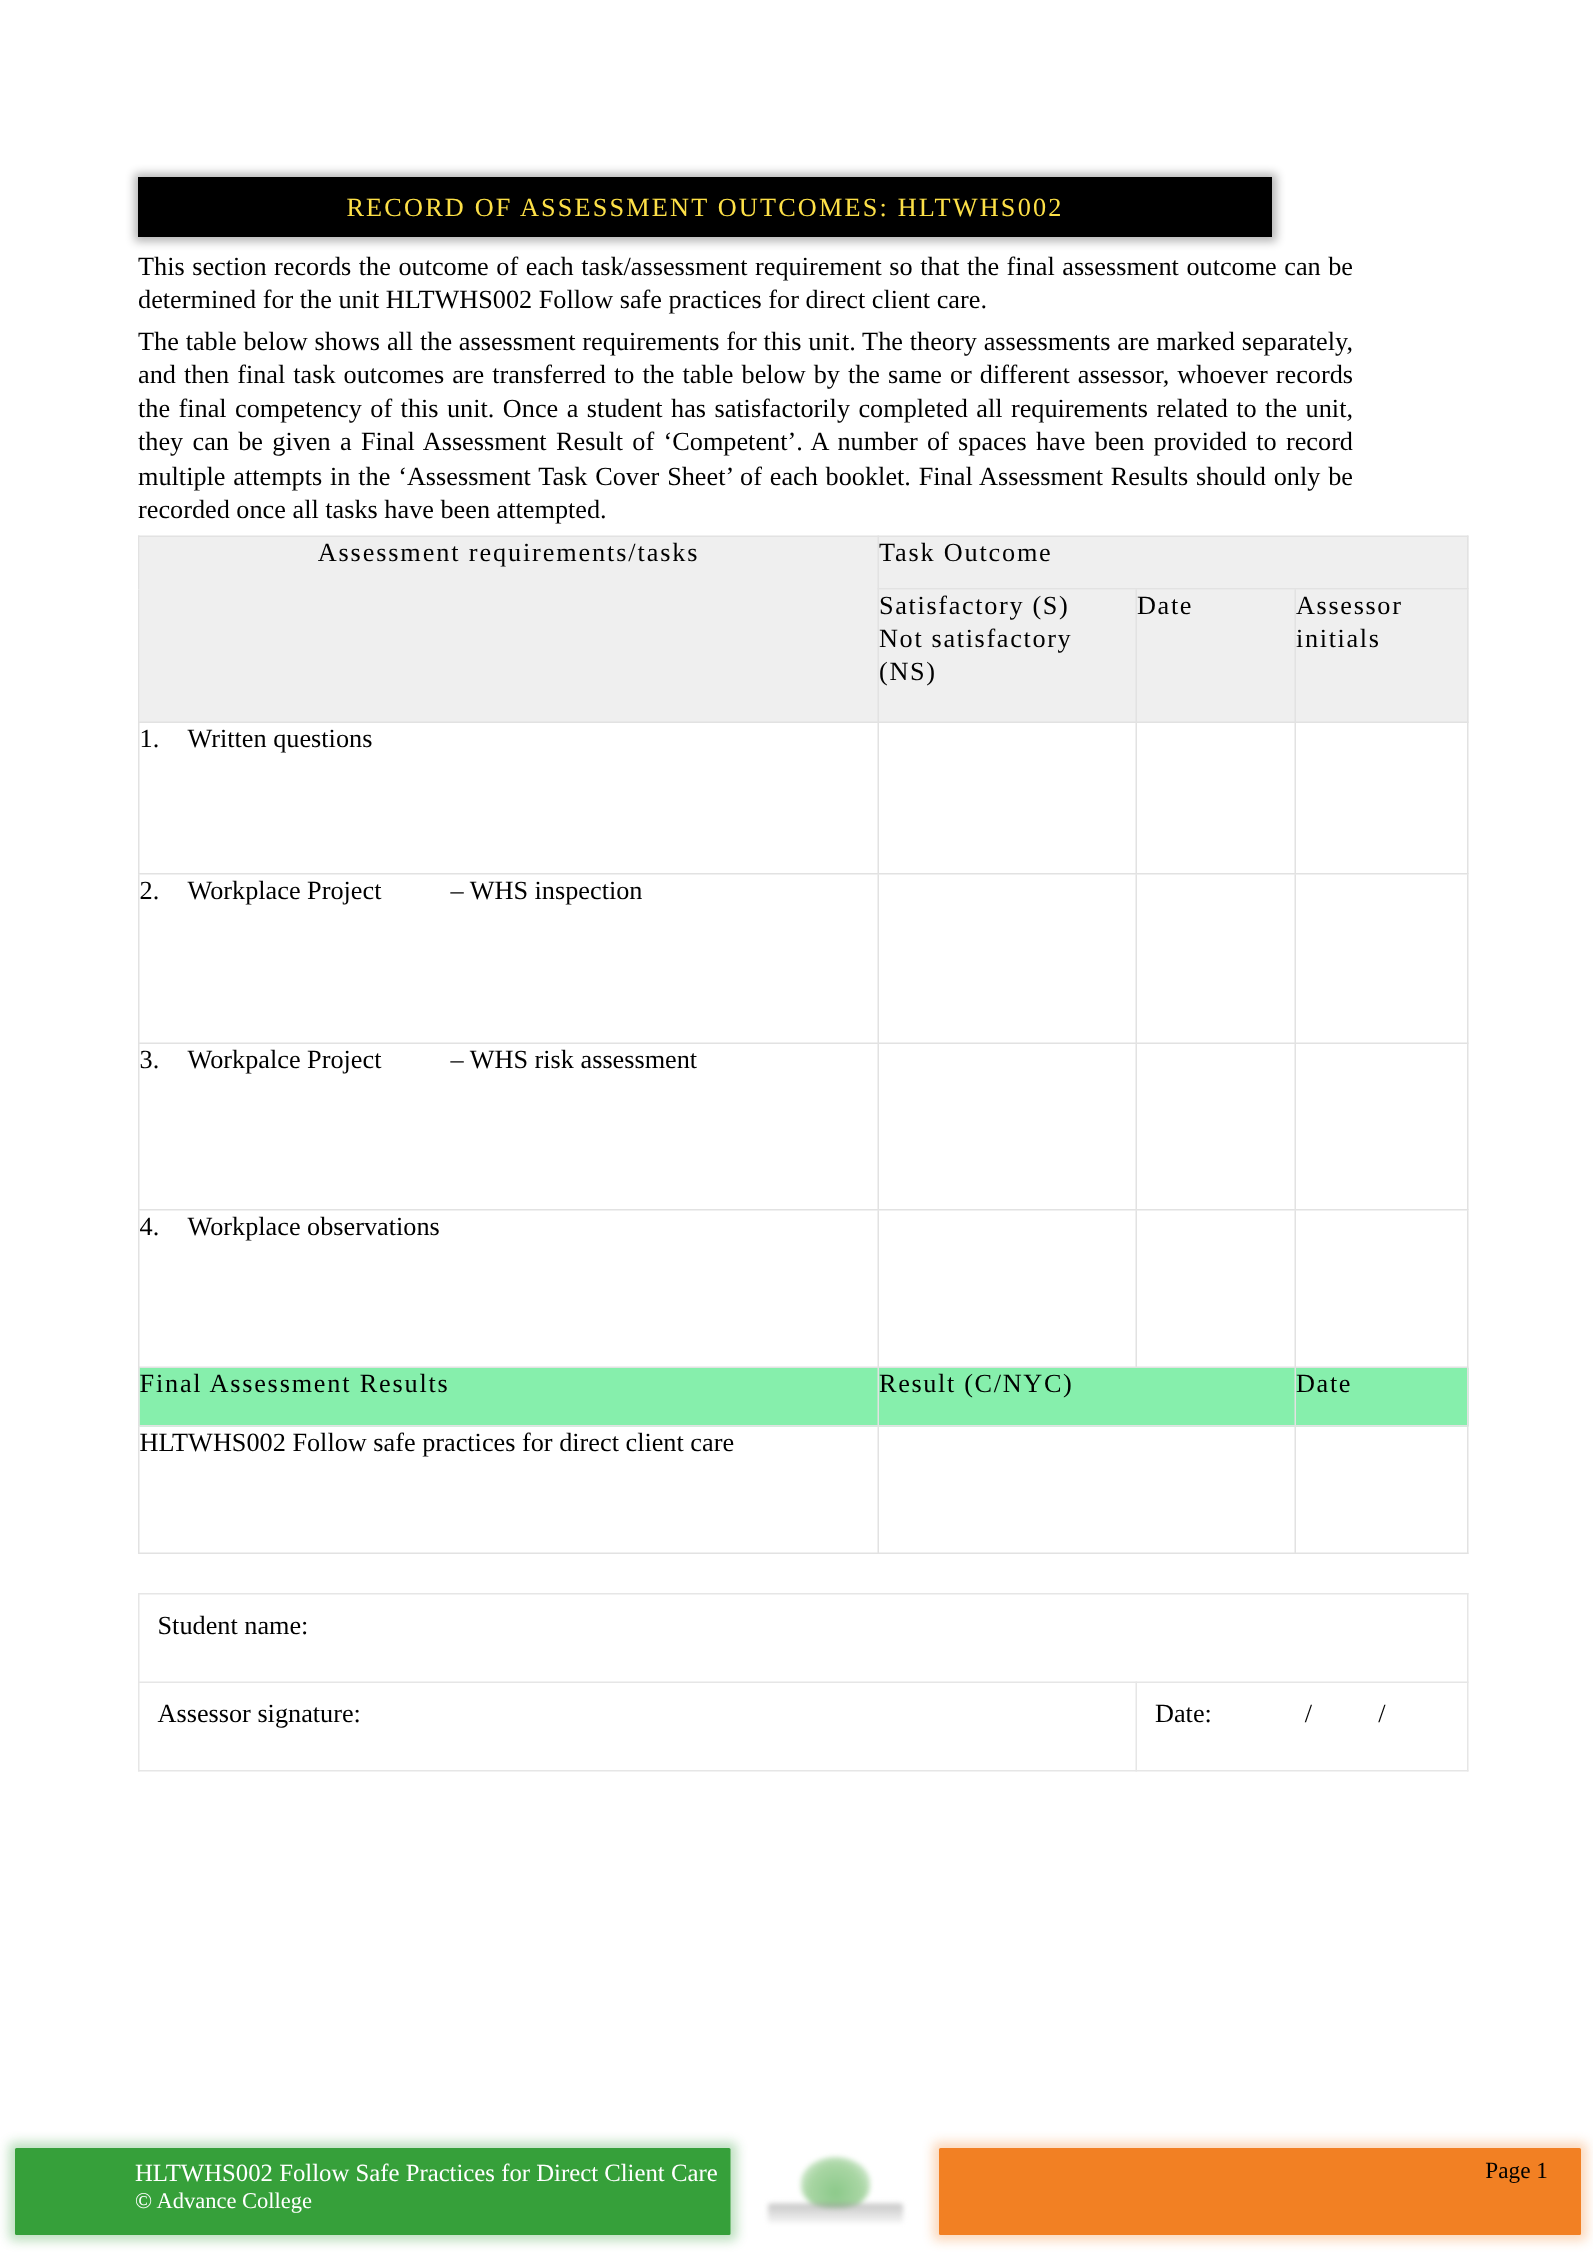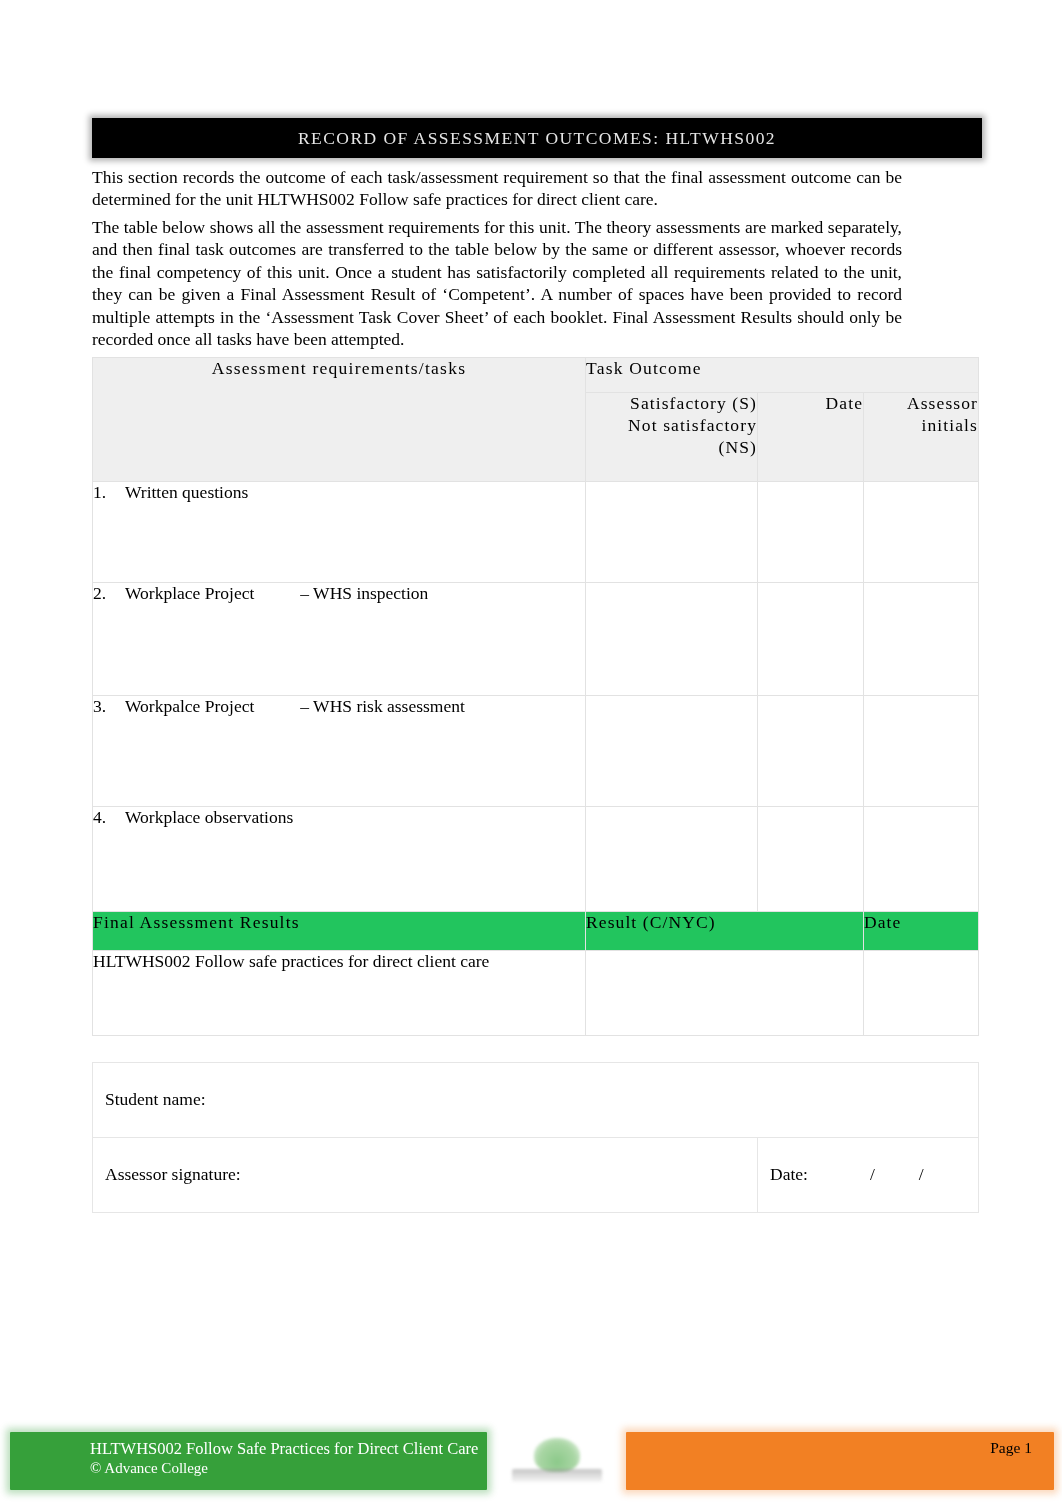--- a/index.html
+++ b/index.html
@@ -21,24 +21,24 @@
     left: 0; top: 0;
     width: 1062px;
     height: 1504px;
   }
 
   
   .title-banner {
     position: absolute;
     left: 92px;
     top: 118px;
-    width: 890px;
+    width: 756px;
     height: 40px;
     background: #000000;
-    color: #e5e5e5;
+    color: #fde047;
     display: flex;
     align-items: center;
     justify-content: center;
     font-size: 17.5px;
     letter-spacing: 1.45px;
     box-shadow: 0 0 6px 3px rgba(0,0,0,0.30);
   }
 
   
   .body-text {
@@ -63,21 +63,21 @@
     font-size: 17.5px;
   }
   .tbl td, .tbl th {
     border: 1px solid #e2e2e2;
     padding: 0;
     vertical-align: top;
     font-weight: normal;
   }
   .hdr-cell {
     background: #efefef;
-    text-align: right;
+    text-align: left;
     vertical-align: middle;
     letter-spacing: 1.1px;
     line-height: 1.25;
   }
   .hdr-left {
     background: #efefef;
     text-align: center;
     vertical-align: middle;
     letter-spacing: 1.25px;
   }
@@ -92,21 +92,21 @@
     height: 100px;
     vertical-align: top;
   }
   .task-num {
     display: inline-block;
     width: 32px;
   }
   .dash-gap { display:inline-block; width: 46px; }
 
   .fa-header {
-    background: #22c55e;
+    background: #86efac;
     height: 38px;
     vertical-align: middle;
   }
   .fa-header-left {
     padding-left: 12px;
     letter-spacing: 1.2px;
   }
   .fa-header-ctr {
     text-align: left;
     letter-spacing: 1.1px;
@@ -122,21 +122,21 @@
     position: absolute;
     left: 92px;
     top: 1062px;
     width: 886px;
     border-collapse: collapse;
     table-layout: fixed;
     font-size: 17.5px;
   }
   .sig-tbl td {
     border: 1px solid #e6e6e6;
-    padding: 26px 0 0 12px;
+    padding: 10px 0 0 12px;
     height: 48px;
     vertical-align: top;
     font-weight: normal;
   }
   .date-slash-1 { display:inline-block; width: 62px; }
   .date-slash-2 { display:inline-block; width: 44px; }
 
   
   .footer {
     position: absolute;

